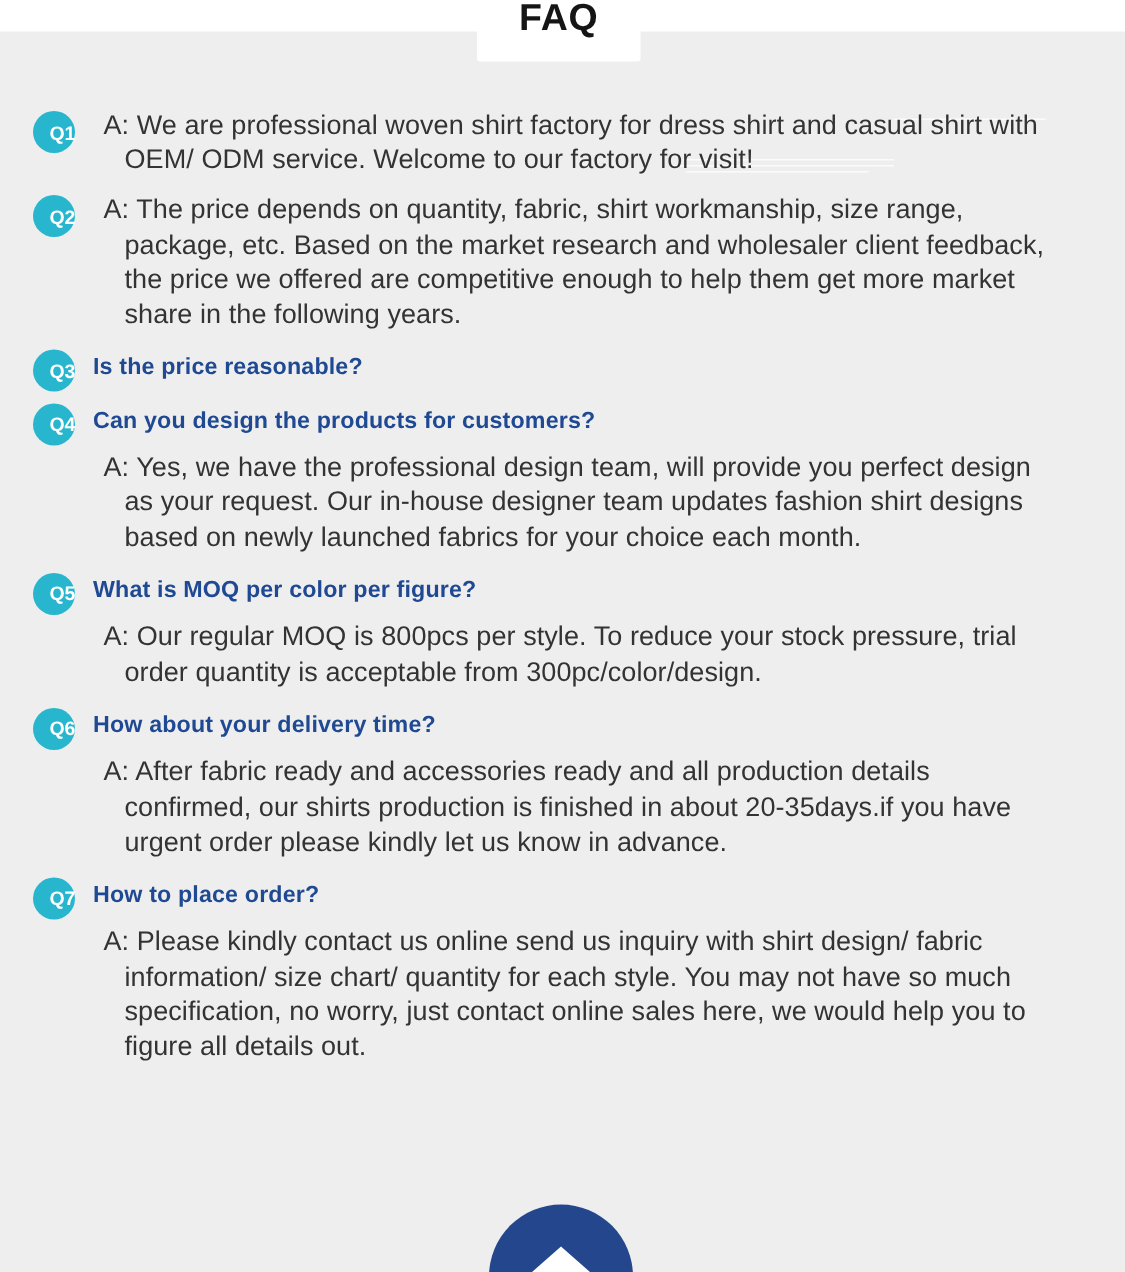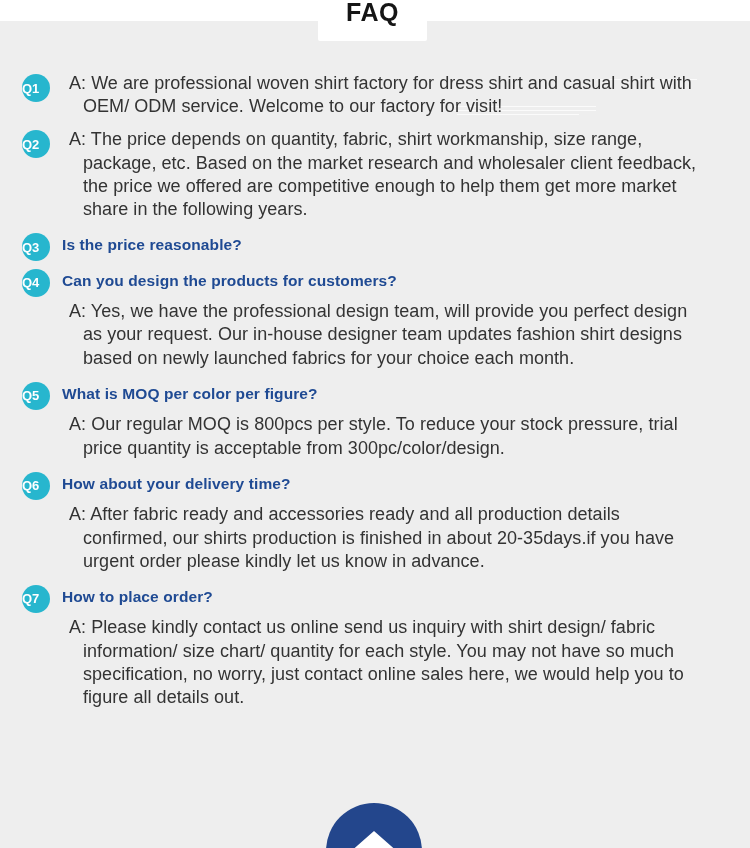--- a/index.html
+++ b/index.html
@@ -40,21 +40,21 @@
   .faq-item {
     position:relative;
     padding-left:62px;
     padding-right:44px;
     margin-bottom:10px;
   }
   .q-badge {
     position:absolute; left:22px; top:2px;
     width:28px; height:28px; border-radius:50%;
     background:#27b6ce;
-    display:flex; align-items:center; justify-content:flex-start;
+    display:flex; align-items:center; justify-content:flex-end;
   }
   .q-badge-label {
     color:#ffffff; font-size:13px; font-weight:bold;
     line-height:1; letter-spacing:-0.2px;
   }
   .q-text {
     color:#1f4a93;
     font-size:15.5px;
     font-weight:bold;
     line-height:1.45;
@@ -138,21 +138,21 @@
         <div class="a-text">A: Yes, we have the professional design team, will provide you perfect design as your request. Our in-house designer team updates fashion shirt designs based on newly launched fabrics for your choice each month.</div>
       </div>
     </div>
 
     <div class="faq-item">
       <div class="q-badge">
         <span class="q-badge-label">Q5</span>
       </div>
       <div class="q-text">What is MOQ per color per figure?</div>
       <div class="a-wrap">
-        <div class="a-text">A: Our regular MOQ is 800pcs per style. To reduce your stock pressure, trial price quantity is acceptable from 300pc/color/design.</div>
+        <div class="a-text">A: Our regular MOQ is 800pcs per style. To reduce your stock pressure, trial order quantity is acceptable from 300pc/color/design.</div>
       </div>
     </div>
 
     <div class="faq-item">
       <div class="q-badge">
         <span class="q-badge-label">Q6</span>
       </div>
       <div class="q-text">How about your delivery time?</div>
       <div class="a-wrap">
         <div class="a-text">A: After fabric ready and accessories ready and all production details confirmed, our shirts production is finished in about 20-35days.if you have urgent order please kindly let us know in advance.</div>

